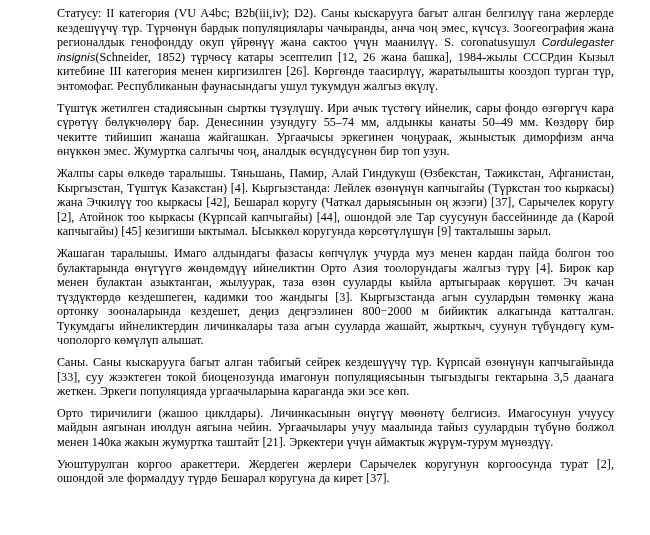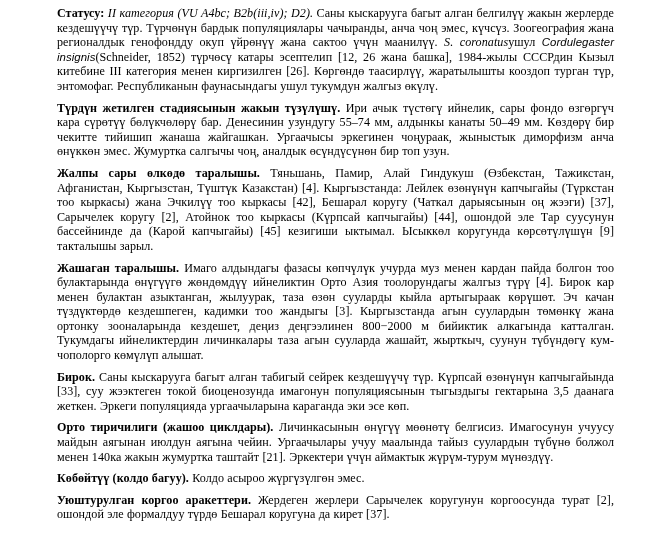--- a/index.html
+++ b/index.html
@@ -26,73 +26,68 @@
     text-align: justify;
     text-justify: inter-word;
     font-size: 12.1px;
     line-height: 14.6px;
     letter-spacing: 0.05px;
     word-spacing: 0.2px;
   }
   .para:last-child { margin-bottom: 0; }
 
   .heading {
-    font-weight: bold;
+    font-weight: normal;
   }
   .it {
-    font-style: italic;
   }
   .sci {
     font-family: "Liberation Sans", "DejaVu Sans", sans-serif;
     font-style: italic;
     font-size: 11.4px;
   }
 </style>
 </head>
 <body>
 
 <div id="page">
 
   <p class="para">
     <span class="heading">Статусу:</span>
     <span class="it">II категория (VU  A4bc;  B2b(iii,iv);  D2).</span>
-    <span>Саны кыскарууга багыт алган белгилүү жакын жерлерде кездешүүчү түр. Түрчөнүн бардык популяциялары чачыранды, анча чоң эмес, күчсүз. Зоогеография жана регионалдык генофондду окуп үйрөнүү жана сактоо үчүн маанилүү.</span>
+    <span>Саны кыскарууга багыт алган белгилүү гана жерлерде кездешүүчү түр. Түрчөнүн бардык популяциялары чачыранды, анча чоң эмес, күчсүз. Зоогеография жана регионалдык генофондду окуп үйрөнүү жана сактоо үчүн маанилүү.</span>
     <span class="it">S.  coronatus</span><span>ушул</span>
     <span class="sci">Cordulegaster insignis</span><span>(Schneider,  1852) түрчөсү катары эсептелип [12, 26 жана башка], 1984-жылы СССРдин Кызыл китебине III категория менен киргизилген [26]. Көргөндө таасирлүү, жаратылышты кооздоп турган түр, энтомофаг. Республиканын фаунасындагы ушул тукумдун жалгыз өкүлү.</span>
   </p>
 
   <p class="para">
-    <span class="heading">Түрдүн жетилген стадиясынын жакын түзүлүшү.</span>
+    <span class="heading">Түштүк жетилген стадиясынын сырткы түзүлүшү.</span>
     <span>Ири ачык түстөгү ийнелик, сары фондо өзгөргүч кара сүрөтүү бөлүкчөлөрү бар. Денесинин узундугу 55–74  мм, алдынкы канаты 50–49  мм. Көздөрү бир чекитте тийишип жанаша жайгашкан. Ургаачысы эркегинен чоңураак, жыныстык диморфизм анча өнүккөн эмес. Жумуртка салгычы чоң, аналдык өсүндүсүнөн бир топ узун.</span>
   </p>
 
   <p class="para">
     <span class="heading">Жалпы сары өлкөдө таралышы.</span>
     <span>Тяньшань, Памир, Алай Гиндукуш (Өзбекстан, Тажикстан, Афганистан, Кыргызстан, Түштүк Казакстан) [4]. Кыргызстанда: Лейлек өзөнүнүн капчыгайы (Түркстан тоо кыркасы) жана Эчкилүү тоо кыркасы [42], Бешарал коругу (Чаткал дарыясынын оң жээги) [37], Сарычелек коругу [2], Атойнок тоо кыркасы (Күрпсай капчыгайы) [44], ошондой эле Тар суусунун бассейниндe да (Карой капчыгайы) [45] кезигиши ыктымал. Ысыккөл коругунда көрсөтүлүшүн [9] такталышы зарыл.</span>
   </p>
 
   <p class="para">
     <span class="heading">Жашаган таралышы.</span>
     <span>Имаго алдындагы фазасы көпчүлүк учурда муз менен кардан пайда болгон тоо булактарында өнүгүүгө жөндөмдүү ийнеликтин Орто Азия тоолорундагы жалгыз түрү [4]. Бирок кар менен булактан азыктанган, жылуурак, таза өзөн сууларды кыйла артыгыраак көрүшөт. Эч качан түздүктөрдө кездешпеген, кадимки тоо жандыгы [3]. Кыргызстанда агын суулардын төмөнкү жана ортонку зооналарында кездешет, деңиз деңгээлинен 800−2000  м бийиктик алкагында катталган. Тукумдагы ийнеликтердин личинкалары таза агын сууларда жашайт, жырткыч, суунун түбүндөгү кум-чополорго көмүлүп алышат.</span>
   </p>
 
   <p class="para">
-    <span class="heading">Бирок.</span>
+    <span class="heading">Саны.</span>
     <span>Саны кыскарууга багыт алган табигый сейрек кездешүүчү түр. Күрпсай өзөнүнүн капчыгайында [33], суу жээктеген токой биоценозунда имагонун популяциясынын тыгыздыгы гектарына 3,5 даанага жеткен. Эркеги популяцияда ургаачыларына караганда эки эсе көп.</span>
   </p>
 
   <p class="para">
     <span class="heading">Орто тиричилиги (жашоо циклдары).</span>
     <span>Личинкасынын өнүгүү мөөнөтү белгисиз. Имагосунун учуусу майдын аягынан июлдун аягына чейин. Ургаачылары учуу маалында тайыз суулардын түбүнө болжол менен 140ка жакын жумуртка таштайт [21]. Эркектери үчүн аймактык жүрүм-турум мүнөздүү.</span>
   </p>
 
 
-  <p class="para">
-    <span class="heading">Көбөйтүү (колдо багуу).</span>
-    <span>Колдо асыроо жүргүзүлгөн эмес.</span>
-  </p>
 
   <p class="para">
     <span class="heading">Уюштурулган коргоо аракеттери.</span>
     <span>Жердеген жерлери Сарычелек коругунун коргоосунда турат [2], ошондой эле формалдуу түрдө Бешарал коругуна да кирет [37].</span>
   </p>
 
 </div>
 
 </body></html>

